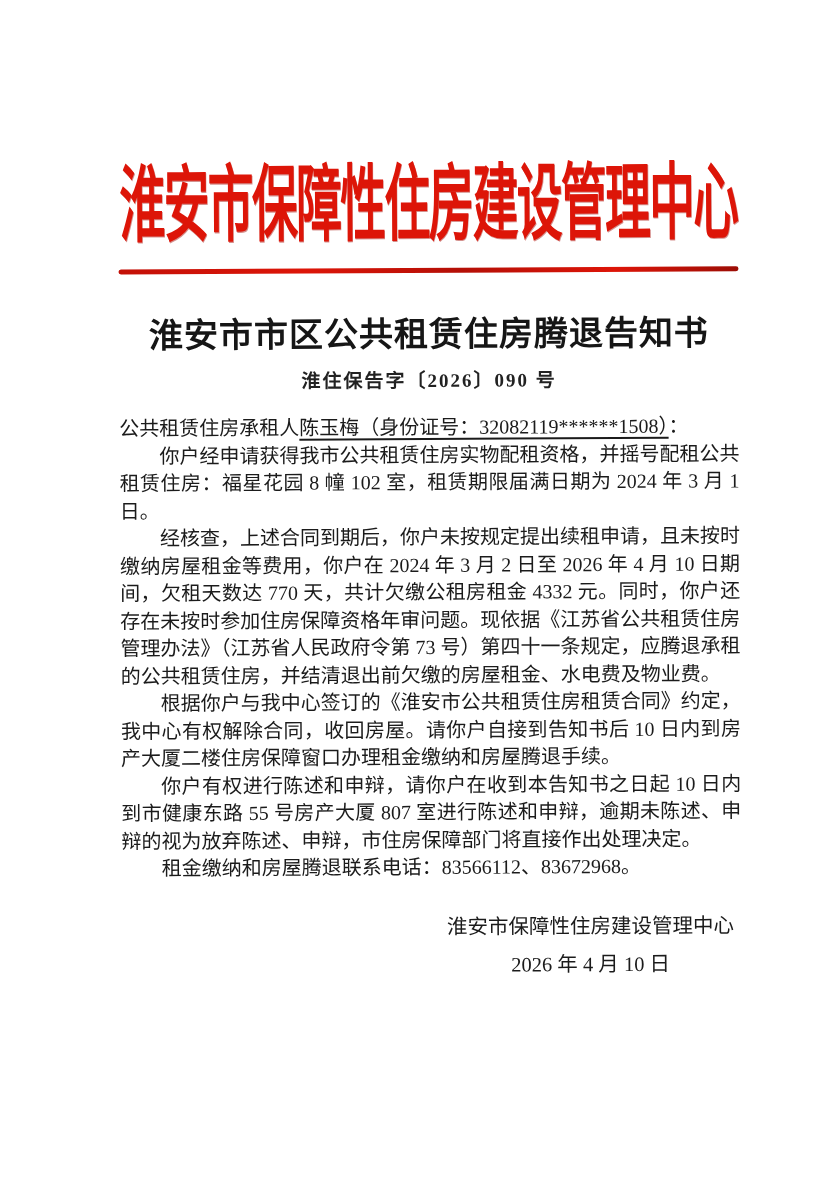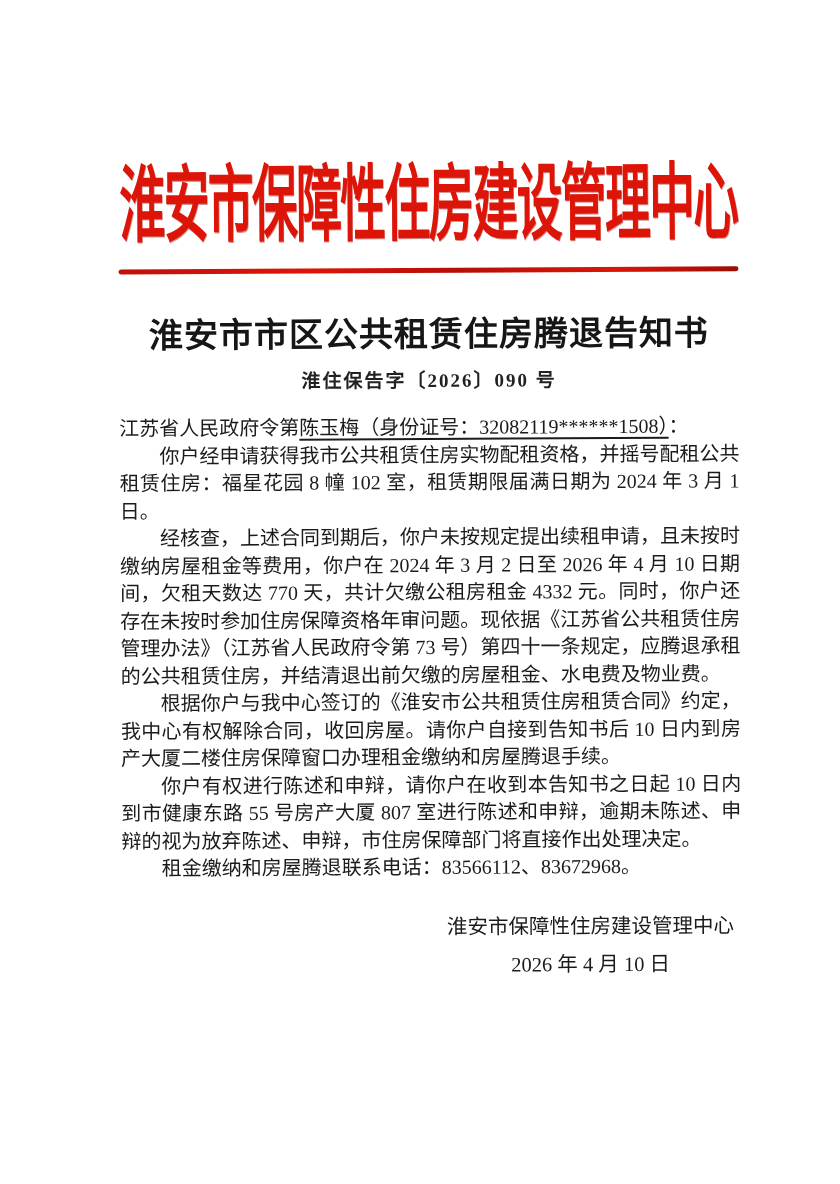--- a/index.html
+++ b/index.html
@@ -119,21 +119,21 @@
       </div>
 
       <div class="red-rule"></div>
 
       <div class="doc-title">淮安市市区公共租赁住房腾退告知书</div>
 
       <div class="doc-number">淮住保告字〔2026〕090 号</div>
 
       <div class="body-text">
 
-        <p><span>江苏省人民政府令第</span><span class="uline">陈玉梅（身份证号：32082119******1508）</span><span>：</span></p>
+        <p><span>公共租赁住房承租人</span><span class="uline">陈玉梅（身份证号：32082119******1508）</span><span>：</span></p>
 
         <p class="indent">你户经申请获得我市公共租赁住房实物配租资格，并摇号配租公共租赁住房：福星花园 8 幢 102 室，租赁期限届满日期为 2024 年 3 月 1 日。</p>
 
         <p class="indent">经核查，上述合同到期后，你户未按规定提出续租申请，且未按时缴纳房屋租金等费用，你户在 2024 年 3 月 2 日至 2026 年 4 月 10 日期间，欠租天数达 770 天，共计欠缴公租房租金 4332 元。同时，你户还存在未按时参加住房保障资格年审问题。现依据《江苏省公共租赁住房管理办法》（江苏省人民政府令第 73 号）第四十一条规定，应腾退承租的公共租赁住房，并结清退出前欠缴的房屋租金、水电费及物业费。</p>
 
         <p class="indent">根据你户与我中心签订的《淮安市公共租赁住房租赁合同》约定，我中心有权解除合同，收回房屋。请你户自接到告知书后 10 日内到房产大厦二楼住房保障窗口办理租金缴纳和房屋腾退手续。</p>
 
         <p class="indent">你户有权进行陈述和申辩，请你户在收到本告知书之日起 10 日内到市健康东路 55 号房产大厦 807 室进行陈述和申辩，逾期未陈述、申辩的视为放弃陈述、申辩，市住房保障部门将直接作出处理决定。</p>
 
         <p class="indent">租金缴纳和房屋腾退联系电话：83566112、83672968。</p>

